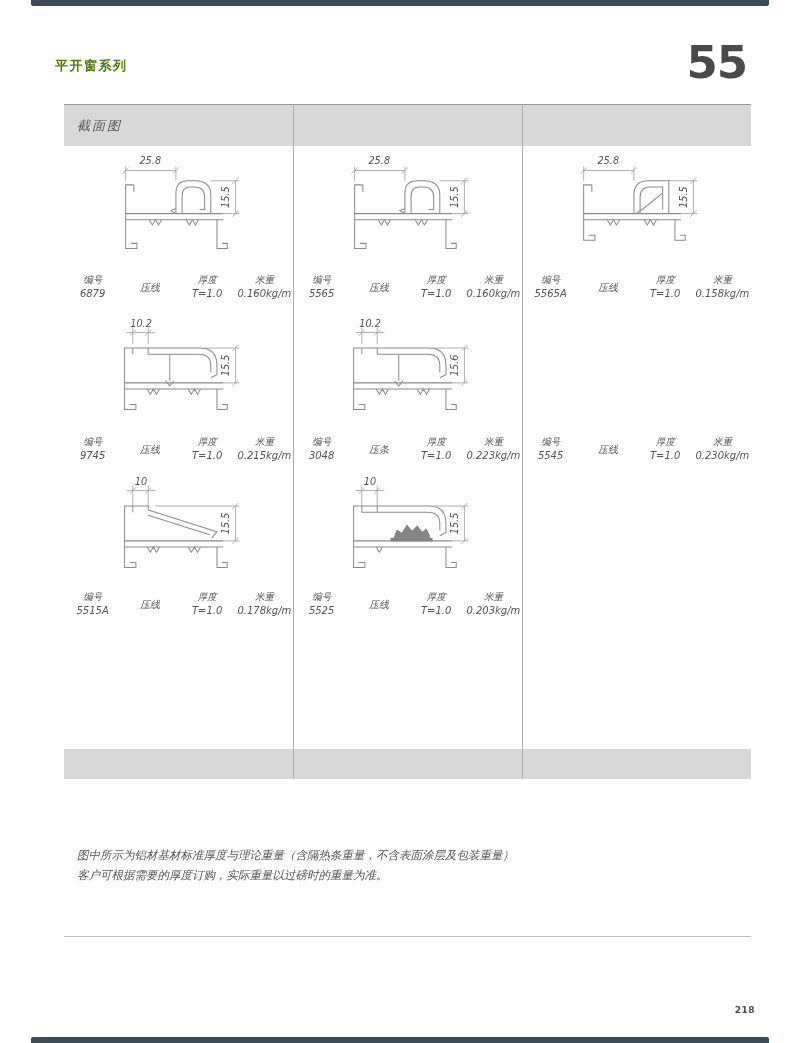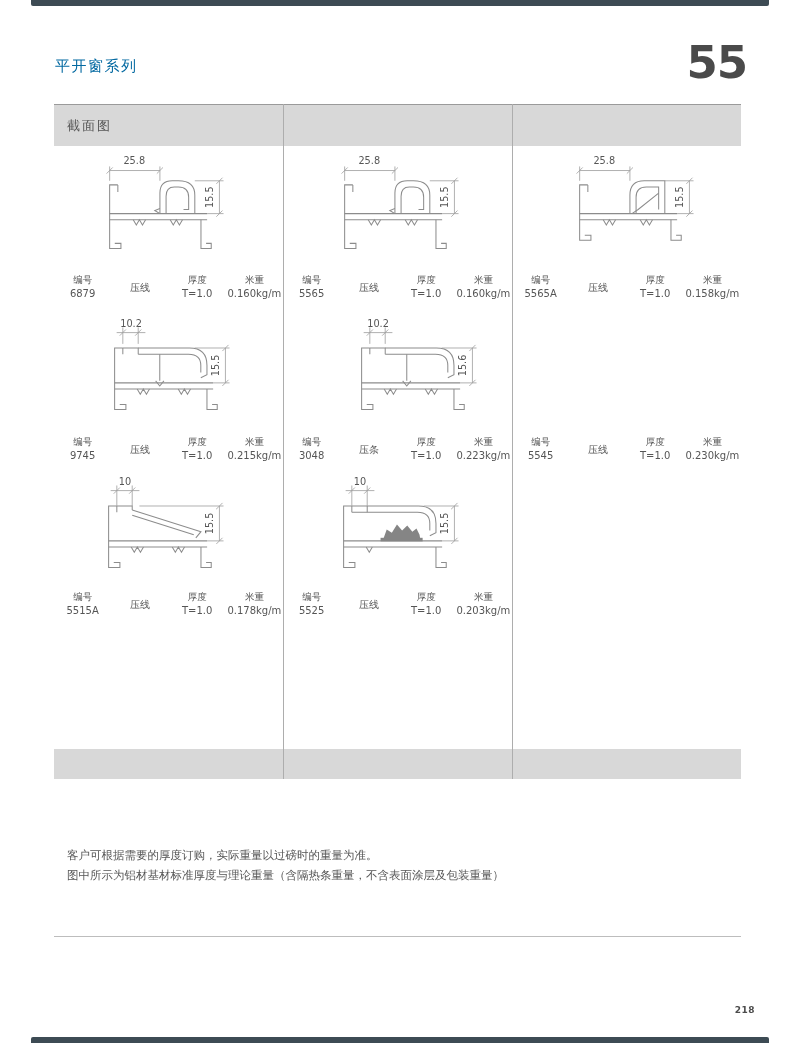--- a/index.html
+++ b/index.html
@@ -6,31 +6,31 @@
   body{
     width:800px;height:1043px;position:relative;overflow:hidden;
     background:#ffffff;
     font-family:"DejaVu Sans","Liberation Sans",sans-serif;
     color:#555555;
   }
   .accent-bar{position:absolute;left:31px;width:738px;height:6px;background:#3d4b54;}
   .accent-bar.top{top:0;border-radius:0 0 2px 2px;}
   .accent-bar.bottom{top:1037px;border-radius:2px 2px 0 0;}
 
-  .series-title{position:absolute;left:55px;top:57px;font-size:15px;font-weight:400;
-    letter-spacing:1.5px;color:#0369a1;}
+  .series-title{position:absolute;left:55px;top:57px;font-size:13px;font-weight:700;
+    letter-spacing:1.5px;color:#4d7c0f;}
   .series-number{position:absolute;right:53px;top:40px;font-size:45px;font-weight:700;
     color:#4a4a4a;line-height:1;letter-spacing:-1px;}
 
-  .sheet{position:absolute;left:54px;top:104px;width:687px;}
+  .sheet{position:absolute;left:64px;top:104px;width:687px;font-style:italic;}
   .topline{height:1px;background:#9a9a9a;}
   .band{height:41px;background:#d8d8d8;display:flex;align-items:center;
     padding-left:13px;box-sizing:border-box;font-size:13px;color:#555;letter-spacing:2px;}
 
-  .draw-row{display:flex;gap:18px;}
+  .draw-row{display:flex;}
   .draw-row.h1{height:125px;} .draw-row.h2{height:131px;}
   .draw-row.h3{height:124px;} .draw-row.h4{height:131px;}
   .draw-cell{width:229px;display:flex;align-items:center;justify-content:center;}
 
   .strip-row{display:flex;}
   .strip-row.s1,.strip-row.s2{height:31px;} .strip-row.s3,.strip-row.s4{height:30px;}
   .strip-cell{width:229px;display:flex;gap:2px;padding:16px 1px;box-sizing:border-box;}
   .sbox{flex:1;background:#d8d8d8;display:flex;flex-direction:column;
     align-items:center;justify-content:center;line-height:1.3;}
   .sbox .lab{font-size:9.5px;color:#555;}
@@ -418,22 +418,22 @@
   <div class="draw-row h4">
     <div class="draw-cell"></div>
     <div class="draw-cell"></div>
     <div class="draw-cell"></div>
   </div>
   <div class="strip-row s4 full">
     <div class="fullbar"></div>
   </div>
 
   <div class="note">
+    <div>图中所示为铝材基材标准厚度与理论重量（含隔热条重量，不含表面涂层及包装重量）</div>
     <div>客户可根据需要的厚度订购，实际重量以过磅时的重量为准。</div>
-    <div>图中所示为铝材基材标准厚度与理论重量（含隔热条重量，不含表面涂层及包装重量）</div>
   </div>
 
   <div class="vline v1"></div>
   <div class="vline v2"></div>
 </div>
 
 <div class="page-number">218</div>
 <div class="accent-bar bottom"></div>
 
 </body></html>

